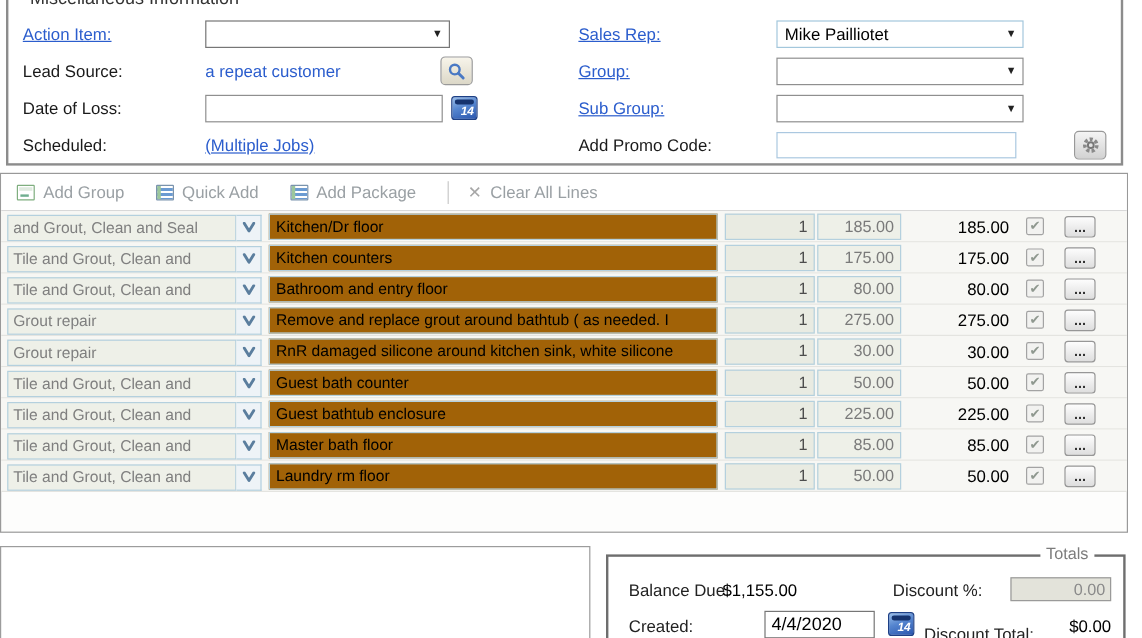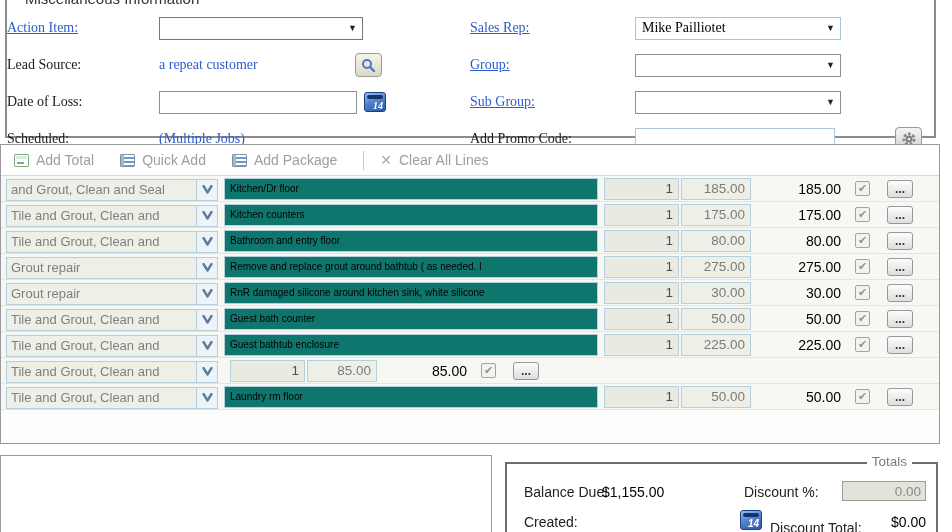--- a/index.html
+++ b/index.html
@@ -21,22 +21,22 @@
     border:2px solid #8c8c8c; background:#fff;
   }
   .misc-legend {
     position:absolute; top:-9px; left:14px; background:#fff; padding:0 4px;
     font-size:15px; color:#333;
   }
   .misc-grid {
     position:absolute; left:0; top:15px; width:100%;
     display:grid;
     grid-template-columns:152px 311px 165px 206px 1fr;
-    grid-auto-rows:28px; row-gap:9px;
-    align-items:center; font-family:Liberation Serif, serif;
+    grid-auto-rows:28px; row-gap:3px;
+    align-items:center; padding-left:12px;
   }
   .fake-select {
     position:relative; height:23px; background:#fff;
     border:1px solid #767676; display:flex; align-items:center;
     padding:0 18px 0 6px; font-size:14px; color:#000; cursor:default;
   }
   .fake-select .arr {
     position:absolute; right:5px; top:50%; transform:translateY(-50%);
     font-size:9px; color:#222;
   }
@@ -125,22 +125,22 @@
     width:191px; height:22px; border:1px solid #b4d0de; background:#eef0e8;
     color:#7f7f7f; font-size:13px; line-height:20px; padding:0 4px;
     white-space:nowrap; overflow:hidden;
   }
   .item-chev {
     width:21px; height:22px; border:1px solid #b4d0de; border-left:none;
     background:#eef3f7; display:flex; align-items:center; justify-content:center;
     cursor:pointer;
   }
   .desc-input {
-    width:374px; height:22px; border:1px solid #b4d0de; background:#0f766e;
-    font-family:inherit; font-size:10px; padding:8px 5px; color:#000;
+    width:374px; height:22px; border:1px solid #b4d0de; background:#a16207;
+    font-family:inherit; font-size:13px; padding:8px 5px; color:#000;
   }
   .qty-input, .price-input {
     height:22px; border:1px solid #b4d0de; background:#e9ebe2;
     font-family:inherit; font-size:13.5px; text-align:right; padding:0 5px;
   }
   .qty-input   { width:75px; color:#4d4d4d; }
   .price-input { width:70px; color:#7a7a7a; background:#eef0e8; }
   .cbx {
     width:15px; height:15px; border:1px solid #a3a3a3; border-radius:2px;
     background:#f2f2f0; display:flex; align-items:center; justify-content:center;
@@ -254,21 +254,21 @@
           </svg>
         </div>
       </div>
     </div>
   </div>
 
   <div class="table-box">
     <div class="toolbar">
       <div class="tb-item">
         <span class="ic-form"></span>
-        <span>Add Total</span>
+        <span>Add Group</span>
       </div>
       <div class="tb-item">
         <span class="ic-table"></span>
         <span>Quick Add</span>
       </div>
       <div class="tb-item">
         <span class="ic-table"></span>
         <span>Add Package</span>
       </div>
       <div class="tb-sep"></div>
@@ -451,20 +451,21 @@
     <div class="line-row">
       <div class="c-item">
         <div class="item-sel">Tile and Grout, Clean and</div>
         <div class="item-chev">
           <svg width="11" height="9" viewBox="0 0 11 9">
             <path d="M1.5 1 L5.5 7.5 L9.5 1" fill="none" stroke="#5b7e9e" stroke-width="2.4" stroke-linecap="round" stroke-linejoin="round"></path>
           </svg>
         </div>
       </div>
       <div class="c-gap6"></div>
+      <input class="desc-input" value="Master bath floor" style="">
       <div class="c-gap6"></div>
       <input class="qty-input" value="1" style="">
       <div class="c-gap2"></div>
       <input class="price-input" value="85.00" style="">
       <div class="c-amt">85.00</div>
       <div class="c-gap12"></div>
       <div class="c-tax">
             <span class="cbx">✔</span>
           </div>
       <div class="c-gap16"></div>
@@ -502,20 +503,21 @@
   <div class="totals-box">
     <div class="totals-legend">Totals</div>
 
     <div class="lbl" style="left:17px; top:20px;">Balance Due:</div>
     <div class="val" style="left:95px; top:20px;">$1,155.00</div>
 
     <div class="lbl" style="left:237px; top:20px; width:90px; text-align:left;">Discount %:</div>
     <input class="disc-input" style="left: 335px; top: 17px;" disabled="" value="0.00">
 
     <div class="lbl" style="left:17px; top:50px;">Created:</div>
+    <input class="created-input" style="left: 130px; top: 45px;" value="4/4/2020">
     <div class="cal" style="position:absolute; left:233px; top:46px; margin-left:0;">
         <span class="n">14</span>
       </div>
 
     <div class="lbl" style="left:263px; top:56px;">Discount Total:</div>
     <div class="val" style="left:335px; top:50px; width:84px; text-align:right;">$0.00</div>
   </div>
 
 </div>
 

